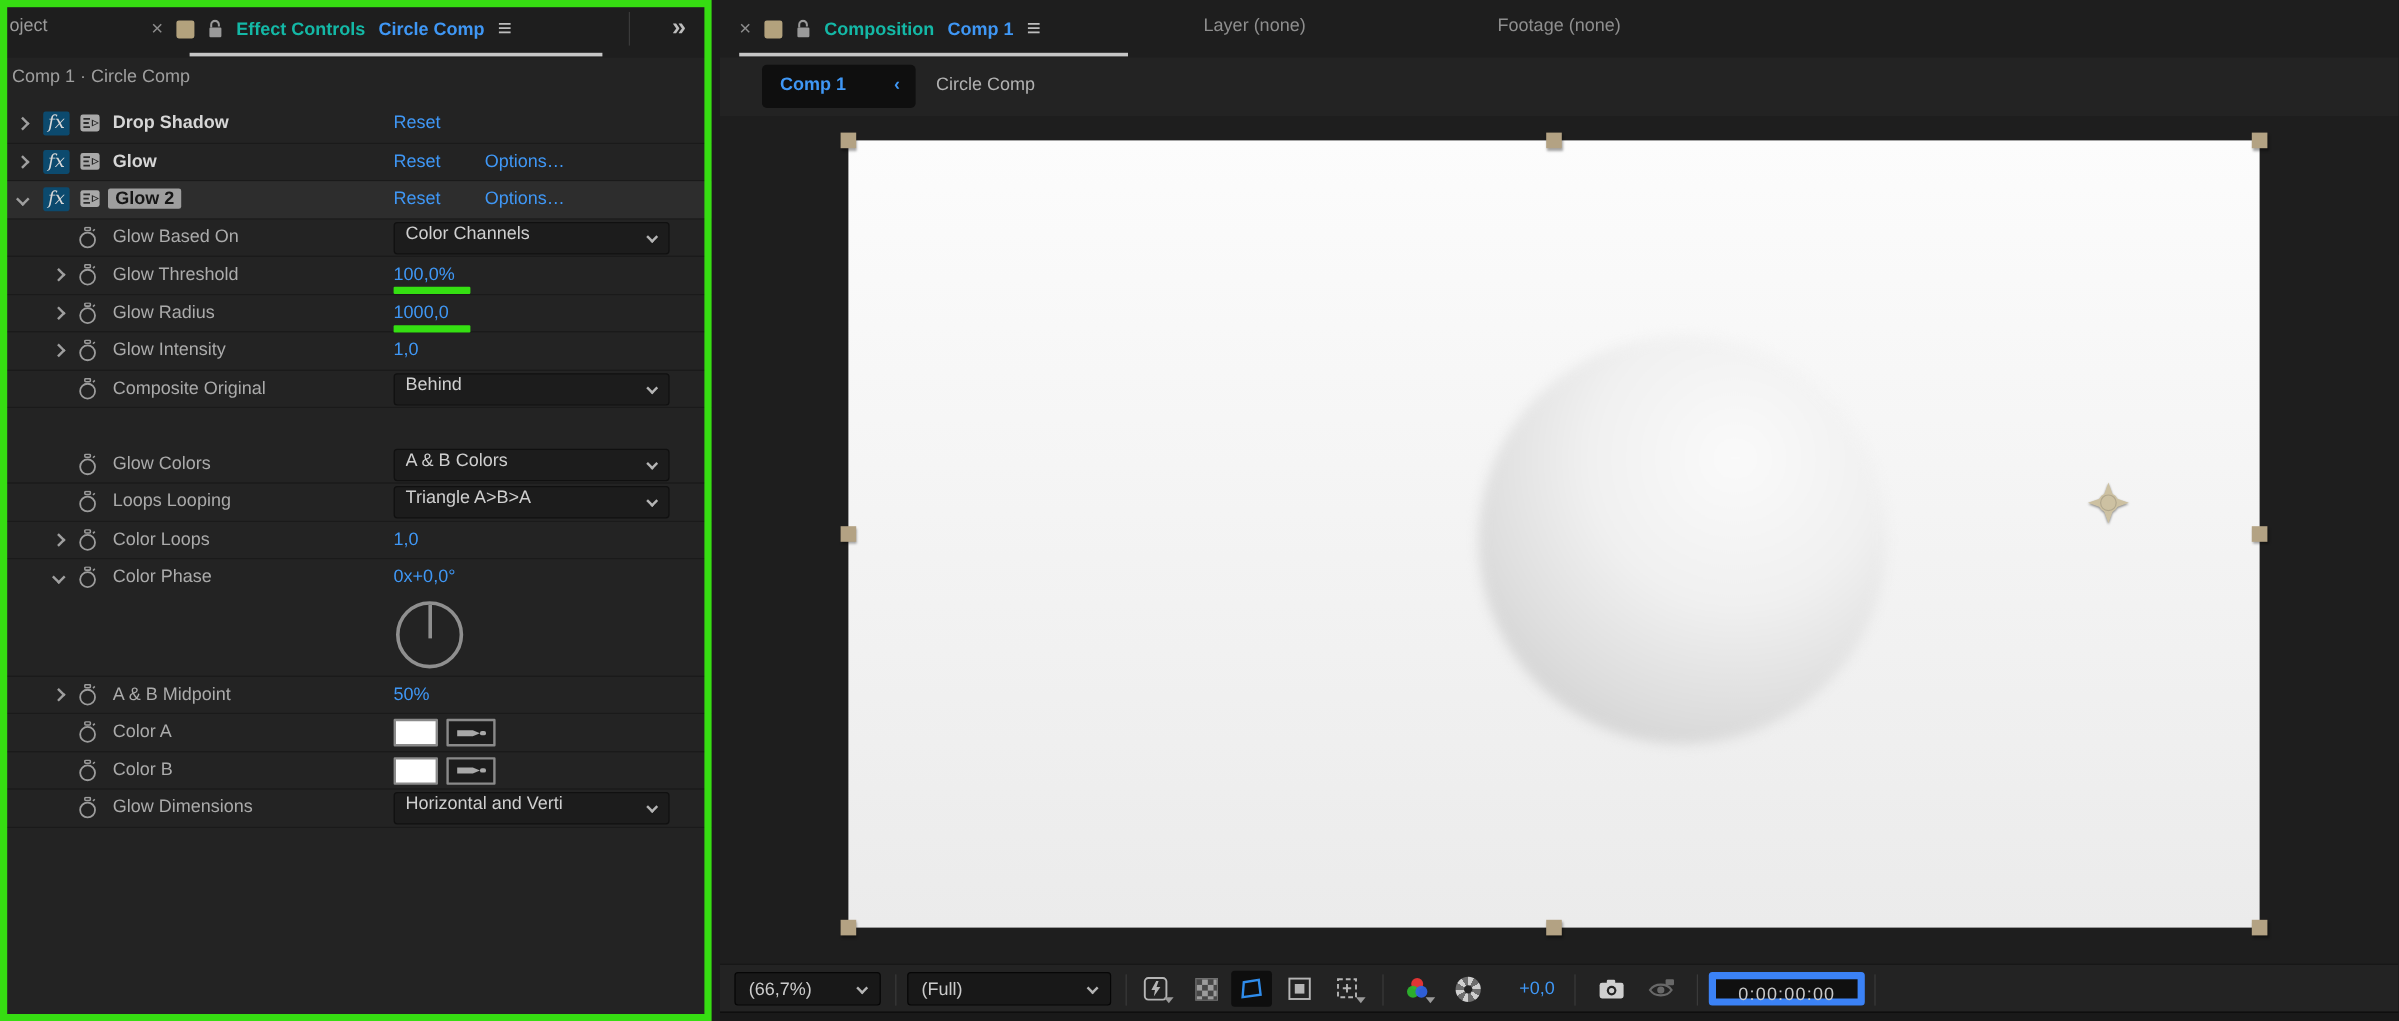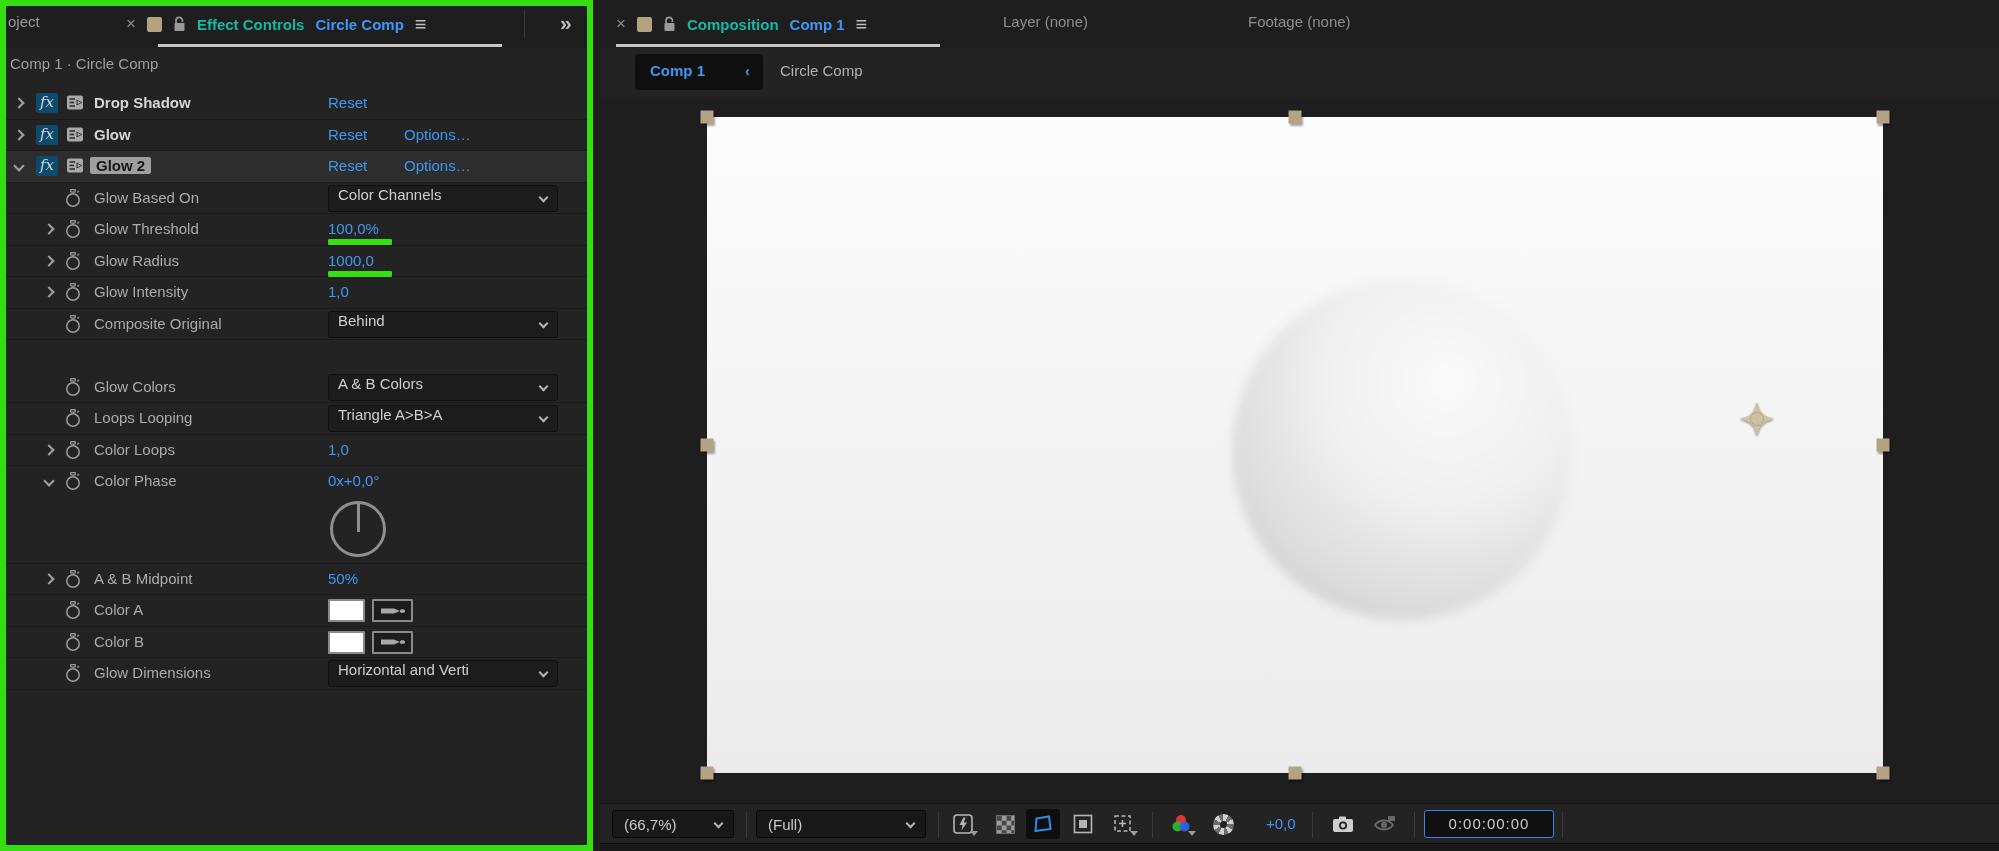--- a/index.html
+++ b/index.html
@@ -72,21 +72,21 @@
   .tb-box{position:absolute;top:6px;height:28px;background:#181818;border:1px solid #060606;border-radius:3px;color:#cbcbcb;}
   .tb-box .lbl{position:absolute;left:11px;top:5px;white-space:nowrap;}
   .tb-box .ddchev{position:absolute;right:11px;top:9px;width:7px;height:7px;border-right:2px solid #b5b5b5;border-bottom:2px solid #b5b5b5;transform:rotate(45deg);}
   .tb-btn{position:absolute;top:5px;width:34px;height:30px;border-radius:3px;display:flex;align-items:center;justify-content:center;}
   .tb-btn.active{background:#0e0e0e;}
   .tri{position:absolute;right:2px;bottom:3px;width:0;height:0;border-left:4px solid transparent;border-right:4px solid transparent;border-top:5px solid #9a9a9a;}
   .checker{width:19px;height:19px;border:1px solid #6f6f6f;background:conic-gradient(#9c9c9c 90deg,#474747 90deg 180deg,#9c9c9c 180deg 270deg,#474747 270deg) 0 0/9.5px 9.5px;}
   .shutter{width:21px;height:21px;border-radius:50%;background:repeating-conic-gradient(#cfcfcf 0 28deg,#6d6d6d 28deg 60deg);position:relative;}
   .shutter::after{content:"";position:absolute;left:7px;top:7px;width:7px;height:7px;border-radius:50%;background:#232323;}
   #tb-exposure{position:absolute;left:645px;top:11px;color:#3f97f5;margin-left:21px;}
-  #tb-timecode{position:absolute;left:824px;top:6px;width:130px;height:28px;background:#101010;border:1px solid #3b82f6;border-radius:3px;color:#c9c9c9;text-align:center;line-height:26px;letter-spacing:1px;}
+  #tb-timecode{position:absolute;left:824px;top:6px;width:130px;height:28px;background:#101010;border:6px solid #3b82f6;border-radius:3px;color:#c9c9c9;text-align:center;line-height:26px;letter-spacing:1px;}
   #comp-bottomstrip{position:absolute;left:0;top:843px;width:1399px;height:8px;background:#191919;border-top:1px solid #0d0d0d;}
 </style>
 </head>
 <body>
 
 <div id="root">
 
   <div id="ec-panel">
     <div id="ec-tabbar">
       <span class="abs" style="left:8px;top:13px;color:#9a9a9a;">oject</span>

